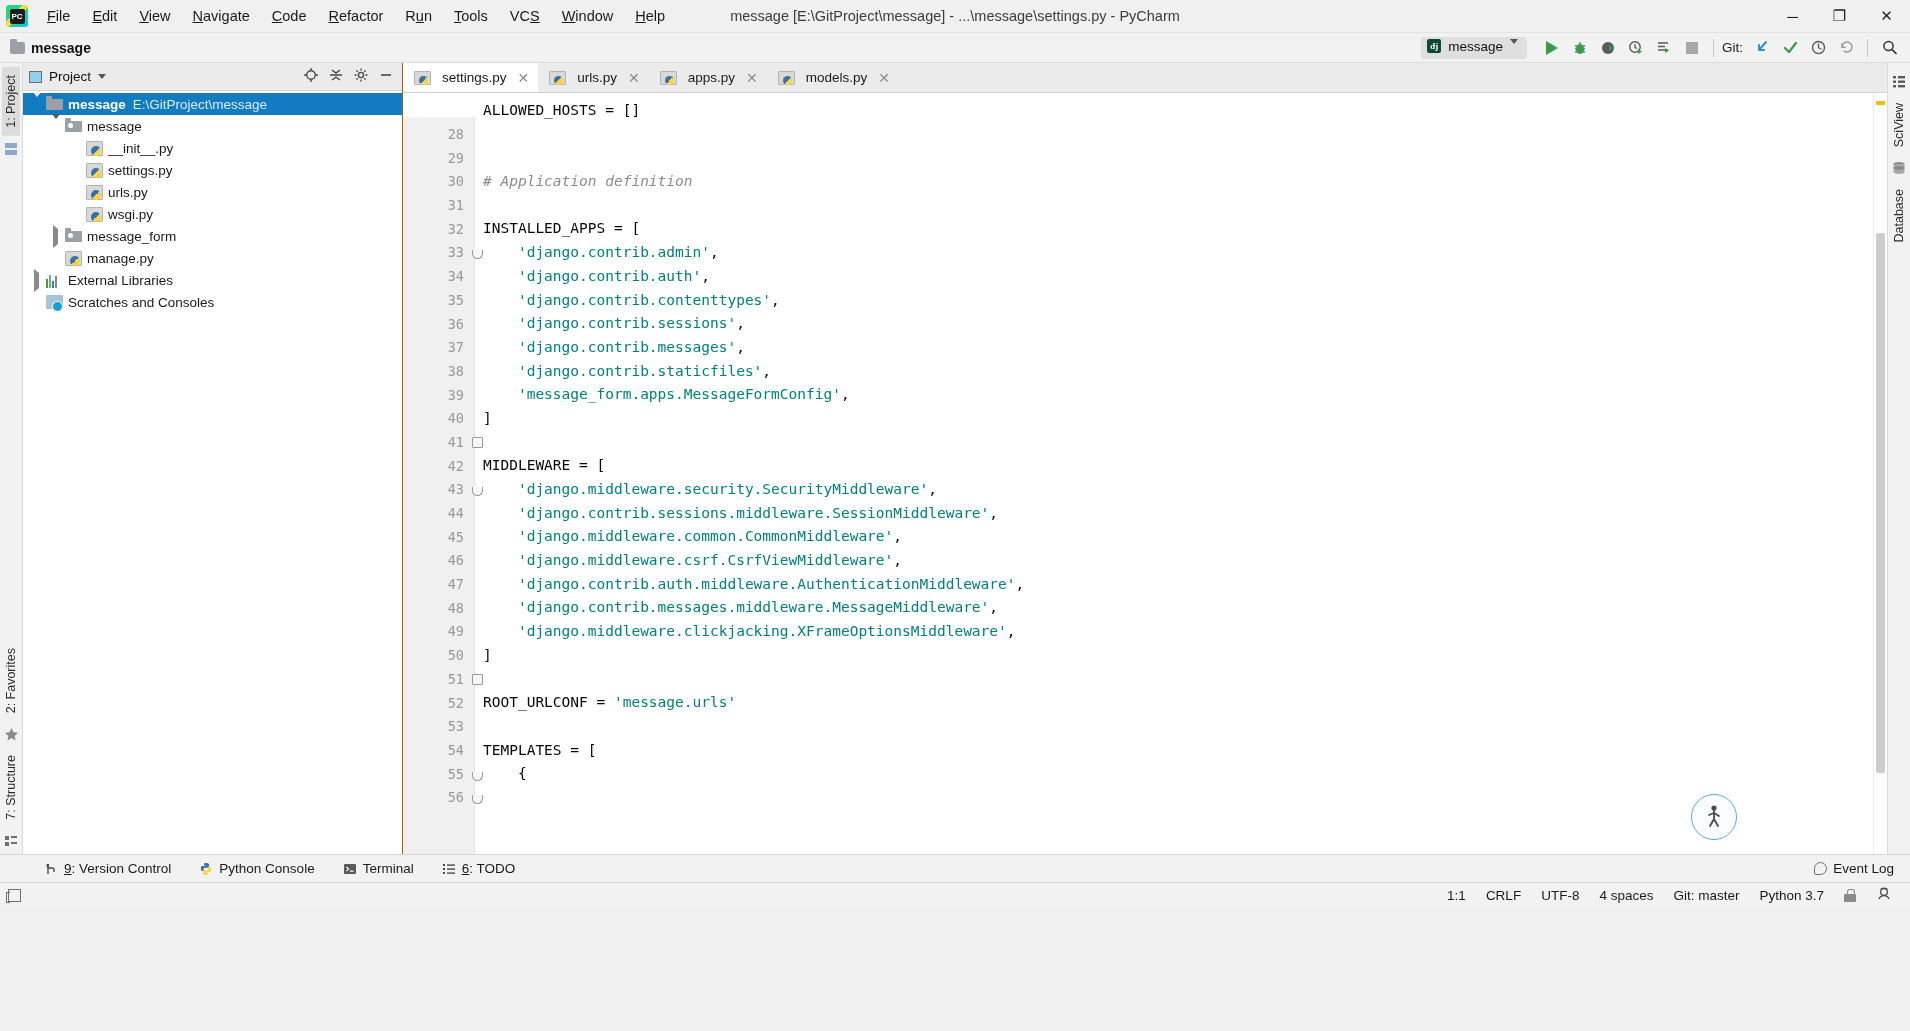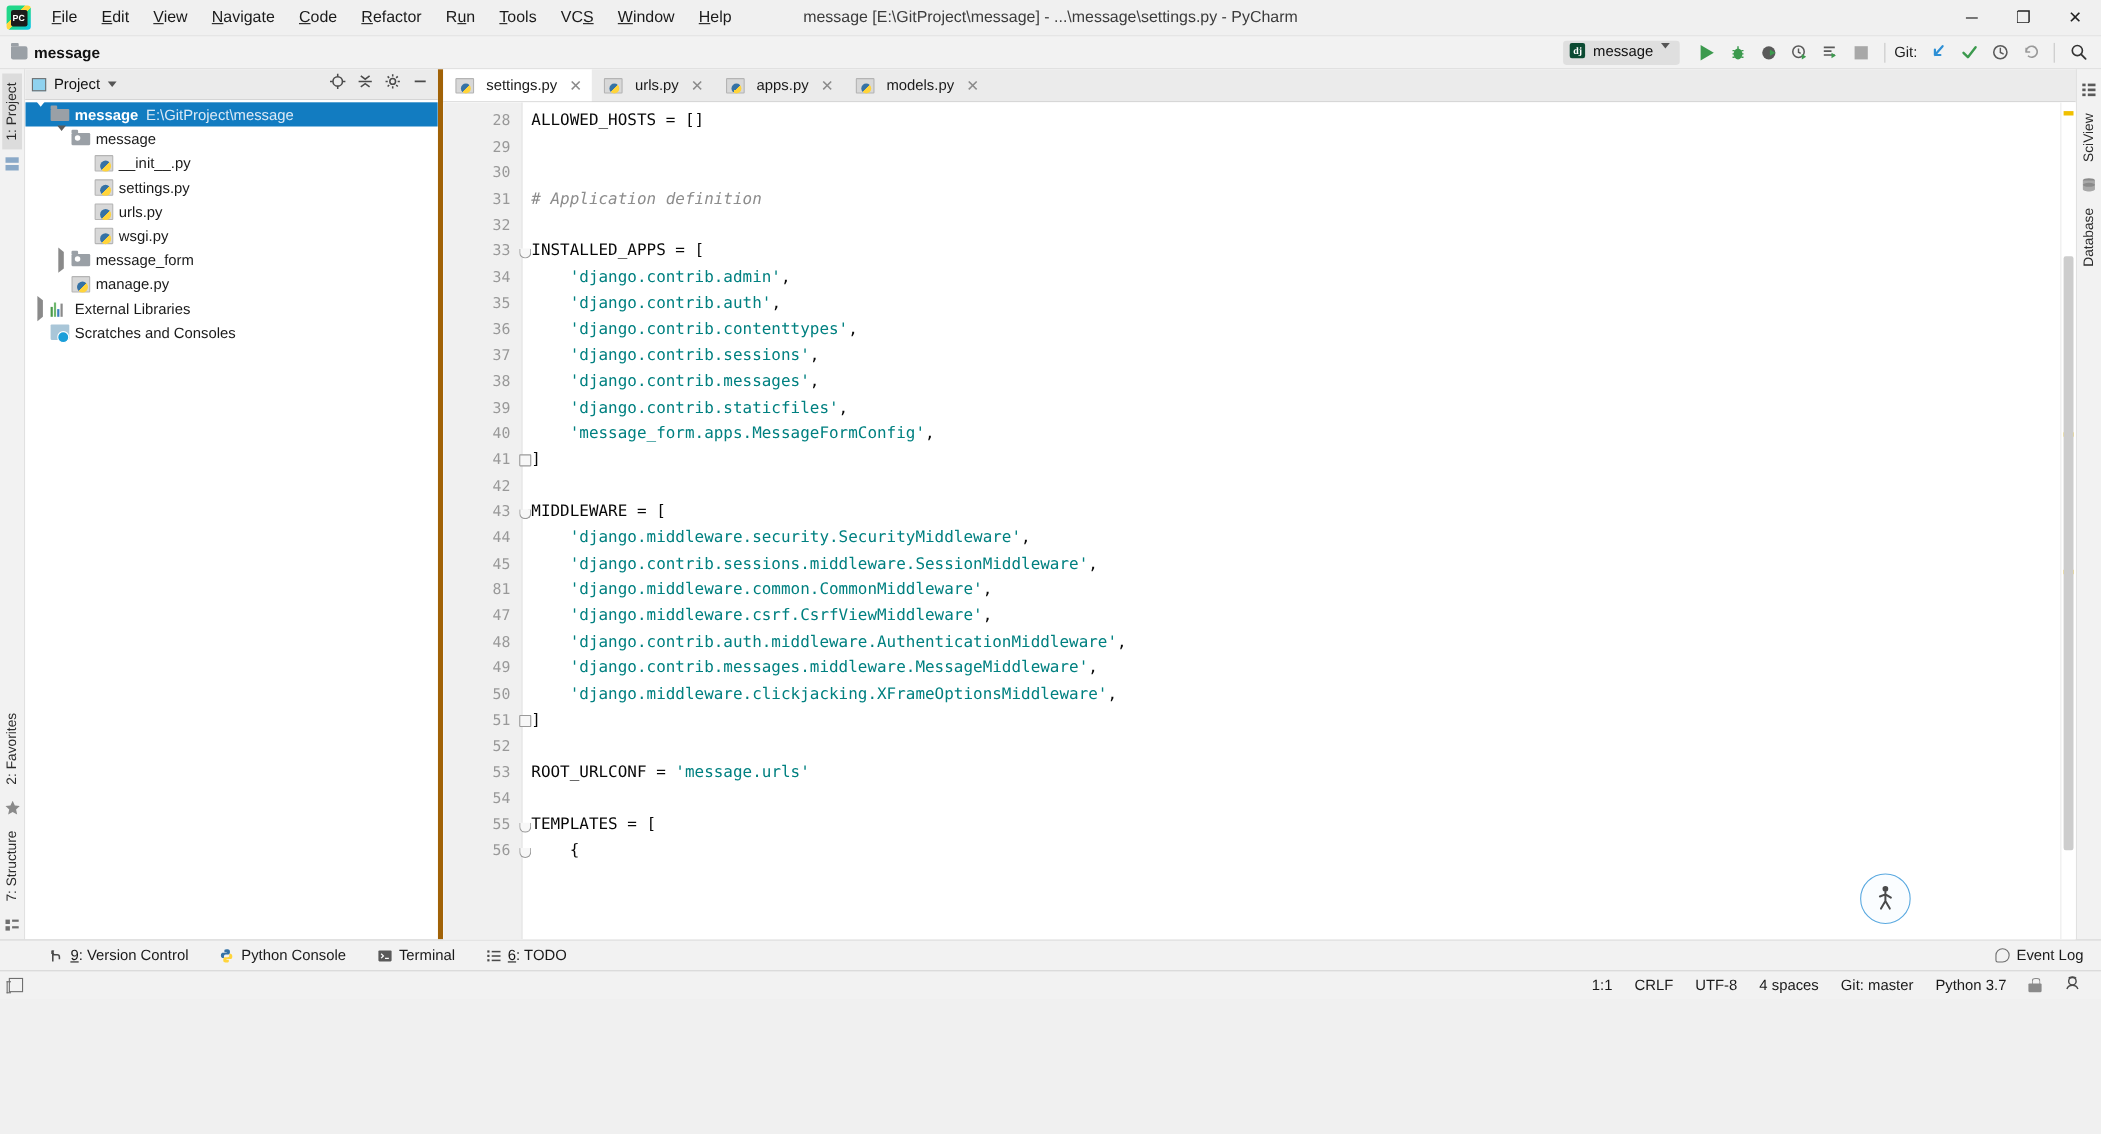--- a/index.html
+++ b/index.html
@@ -82,21 +82,21 @@
     writing-mode: vertical-rl; transform: rotate(180deg);
     font-size: 12.5px; color: #2b2b2b; padding: 8px 2px; white-space: nowrap; cursor: default;
   }
   .vtab.sel { background:#dcdcdc; }
   .strip-sep { flex: 1; }
   .mini-ico { width:14px;height:14px;margin:6px 0; }
 
   
   .project {
     width: 380px; flex: 0 0 380px; background: #fff; display: flex; flex-direction: column;
-    border-right: 5px solid #a16207;
+    border-right: 1px solid #a16207;
   }
   .proj-head {
     height: 28px; background: #ebebeb; display: flex; align-items: center; padding: 0 6px;
     border-bottom: 1px solid #d5d5d5; flex:0 0 28px;
   }
   .proj-head .sq { width: 13px; height: 12px; border: 1.5px solid #6f6f6f; background: #8fd2ef; margin-right: 7px; }
   .proj-title { font-size: 13.5px; color: #111; }
   .proj-head .chev { margin-left: 7px; }
   .proj-acts { margin-left: auto; display: flex; align-items: center; gap: 9px; padding-right: 2px; }
   .tree { flex: 1; overflow: hidden; padding-top: 2px; font-size: 13.5px; color: #1a1a1a; background:#fff; }
@@ -136,21 +136,21 @@
   }
   .tab.active { background: #fff; }
   .tab .x { color:#8b8b8b; font-size: 14px; margin-left: 5px; line-height:1; }
   .tab .ic.py { width:12px;height:14px; }
   .tab .ic.py:after { width:9px;height:9px;left:4px;top:4px; }
 
   .code-area { flex: 1; display: flex; position: relative; min-height: 0; background: #fff; overflow: hidden; }
   .gutter {
     width: 72px; flex:0 0 72px; background: #f0f0f0; text-align: right;
     font-family: "DejaVu Sans Mono", monospace; font-size: 13.5px; color: #999;
-    padding-top: 6px; border-right:1px solid #e4e4e4; position:relative;
+    padding-top: 6px; border-right:1px solid #e4e4e4; position:relative;margin-top:24px;
   }
   .gl { height: 23.7px; line-height: 23.7px; padding-right: 10px; position: relative; }
   .fold {
     position:absolute; right: -9px; top: 6px; width: 11px; height: 11px;
     border: 1px solid #9a9a9a; background:#f7f7f7; color:#555; font-size:9px; line-height:9px; text-align:center;
     border-radius:1px;
   }
   .fold.open { border-radius: 0 0 6px 6px; border-top:none; height:9px; top:9px;}
   .code {
     flex: 1; font-family: "DejaVu Sans Mono", monospace; font-size: 14.5px;
@@ -468,21 +468,21 @@
             <div class="gl">36</div>
             <div class="gl">37</div>
             <div class="gl">38</div>
             <div class="gl">39</div>
             <div class="gl">40</div>
             <div class="gl">41<span class="fold"></span></div>
             <div class="gl">42</div>
             <div class="gl">43<span class="fold open"></span></div>
             <div class="gl">44</div>
             <div class="gl">45</div>
-            <div class="gl">81</div>
+            <div class="gl">46</div>
             <div class="gl">47</div>
             <div class="gl">48</div>
             <div class="gl">49</div>
             <div class="gl">50</div>
             <div class="gl">51<span class="fold"></span></div>
             <div class="gl">52</div>
             <div class="gl">53</div>
             <div class="gl">54</div>
             <div class="gl">55<span class="fold open"></span></div>
             <div class="gl">56<span class="fold open"></span></div>

